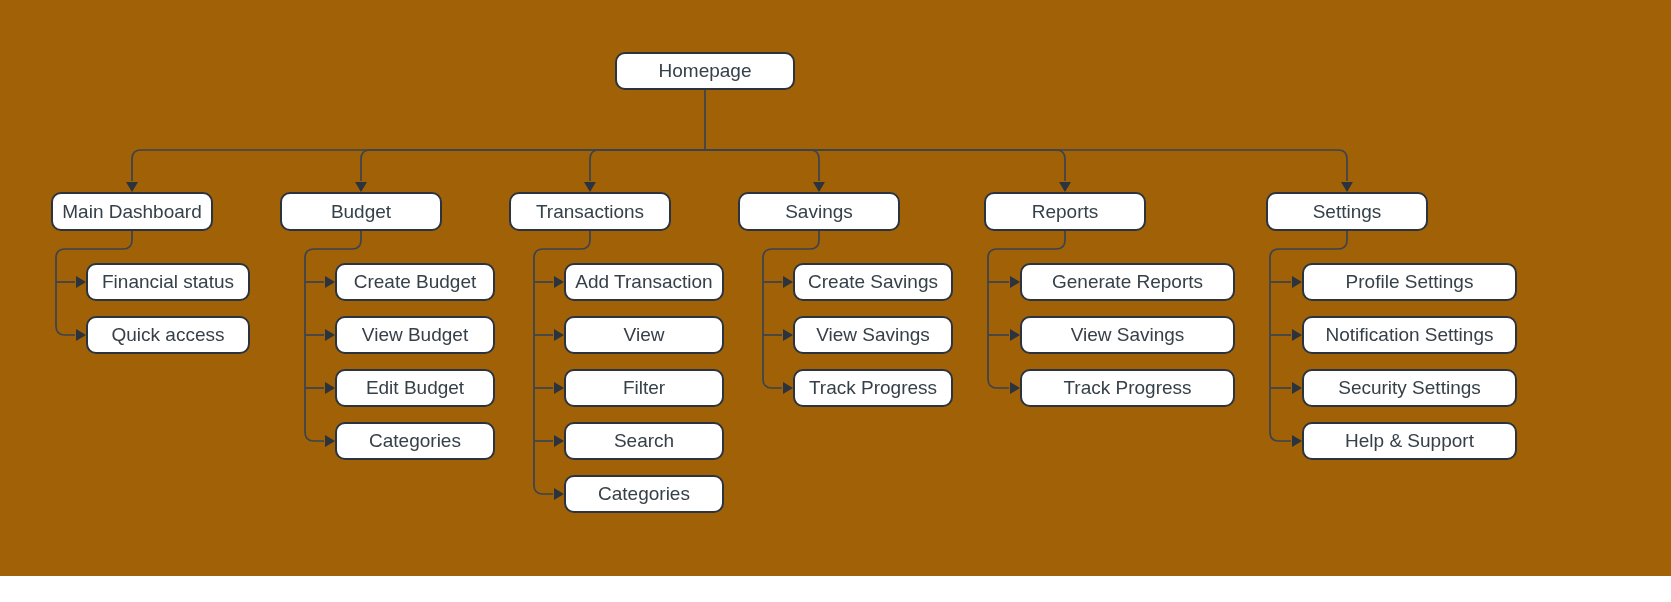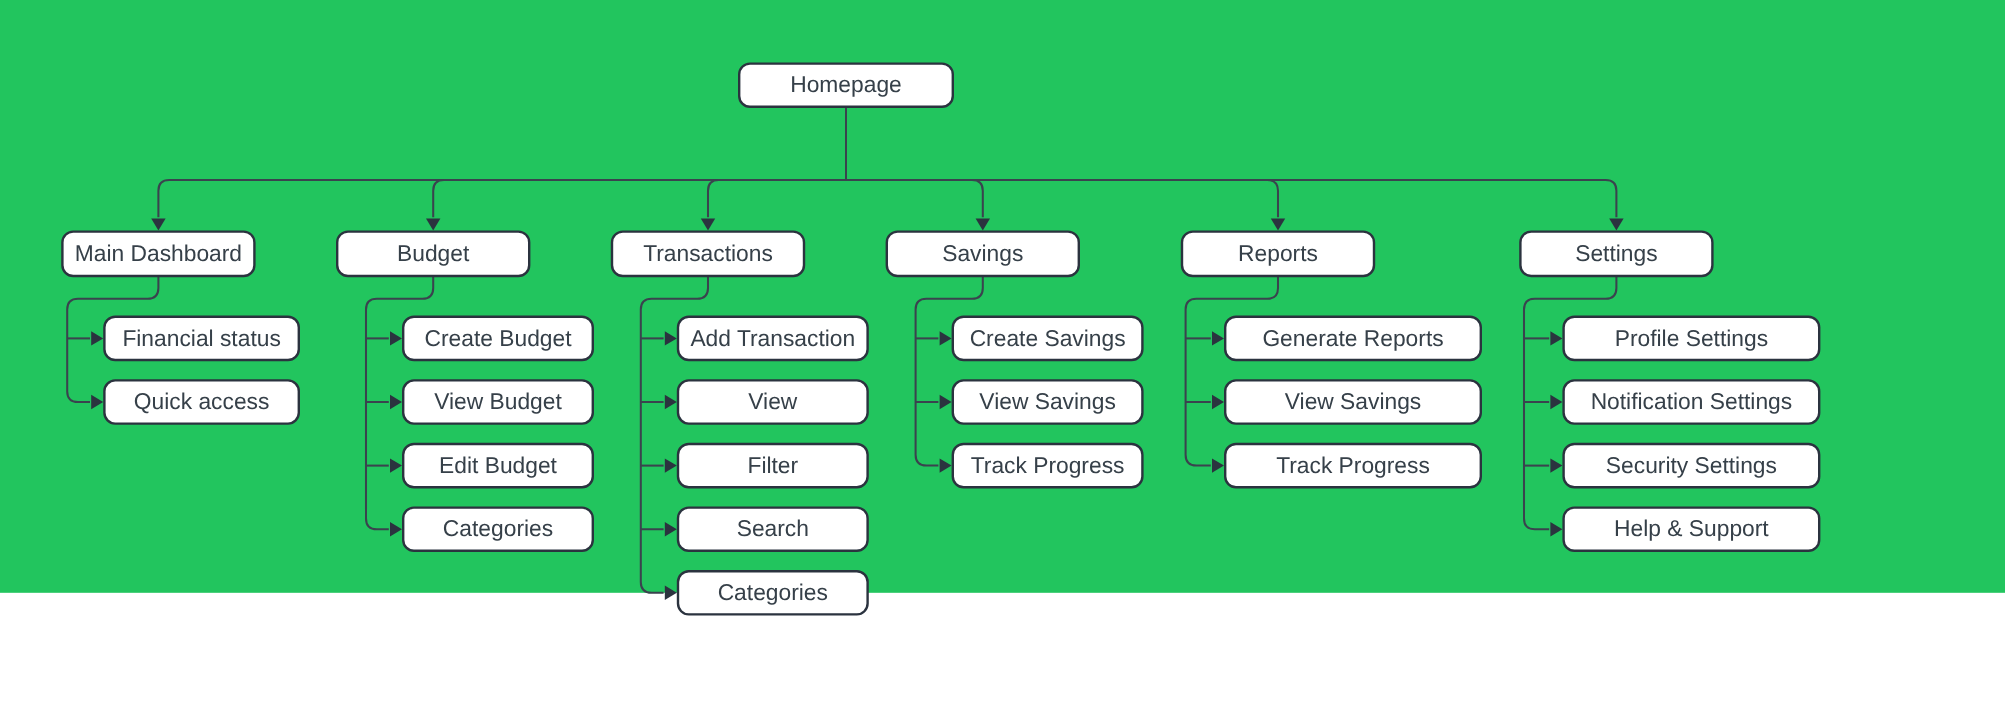--- a/index.html
+++ b/index.html
@@ -10,22 +10,22 @@
   }
   body {
     width: 1671px;
     height: 602px;
     font-family: "Liberation Sans", sans-serif;
     overflow: hidden;
   }
   #diagram-root {
     position: relative;
     width: 1671px;
-    height: 494px;
-    background: #22c55e;
+    height: 576px;
+    background: #a16207;
   }
   svg#flowchart {
     position: absolute;
     top: 0;
     left: 0;
     width: 1671px;
     height: 602px;
     display: block;
   }
   .node-box {

